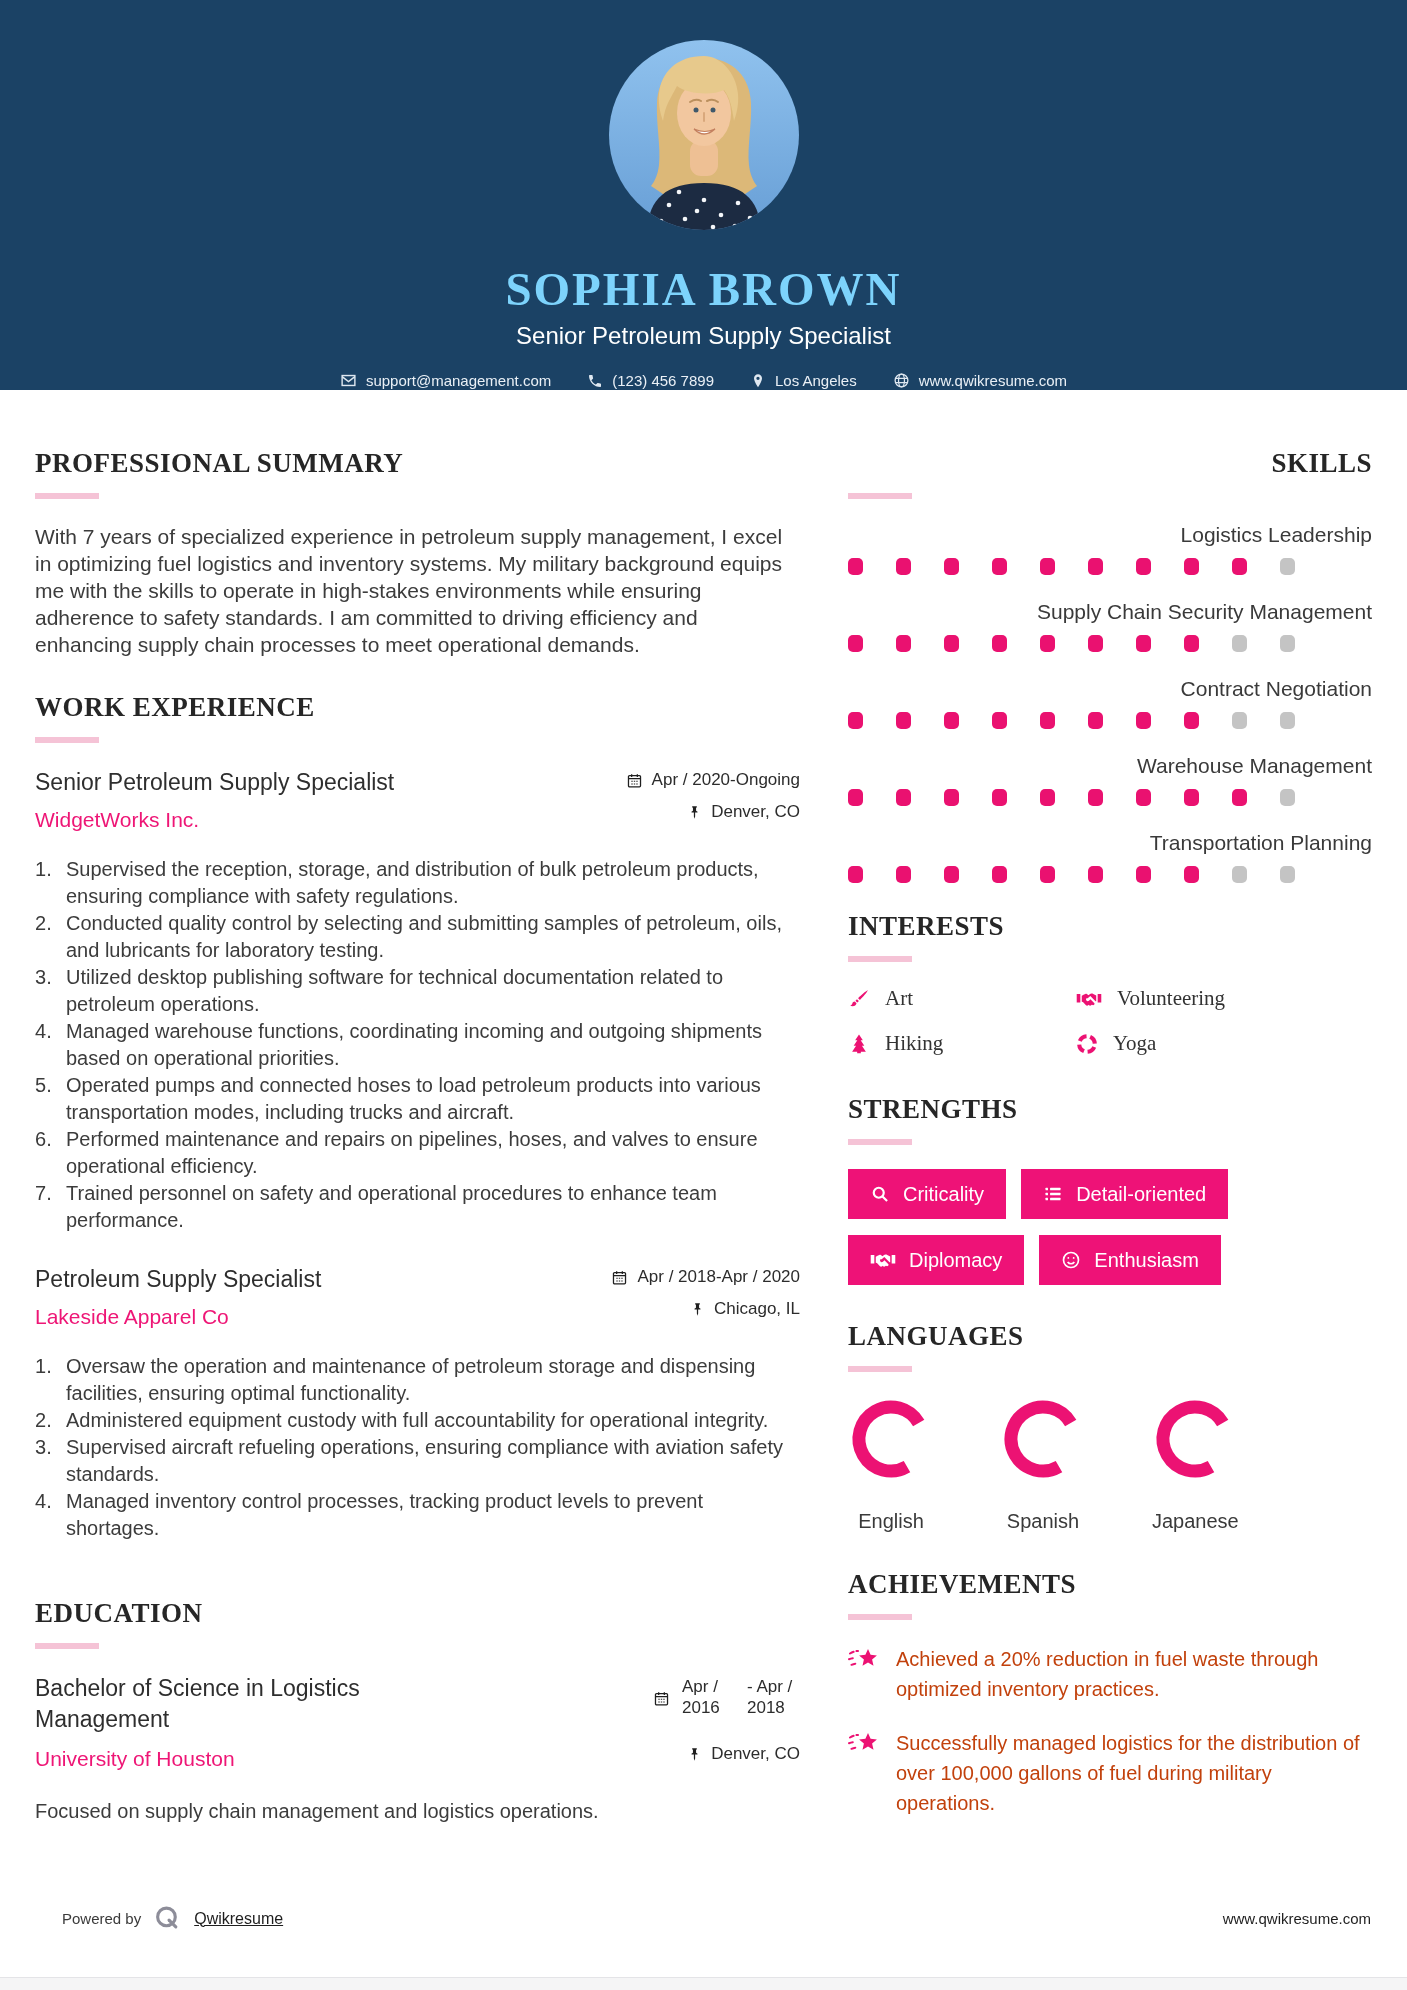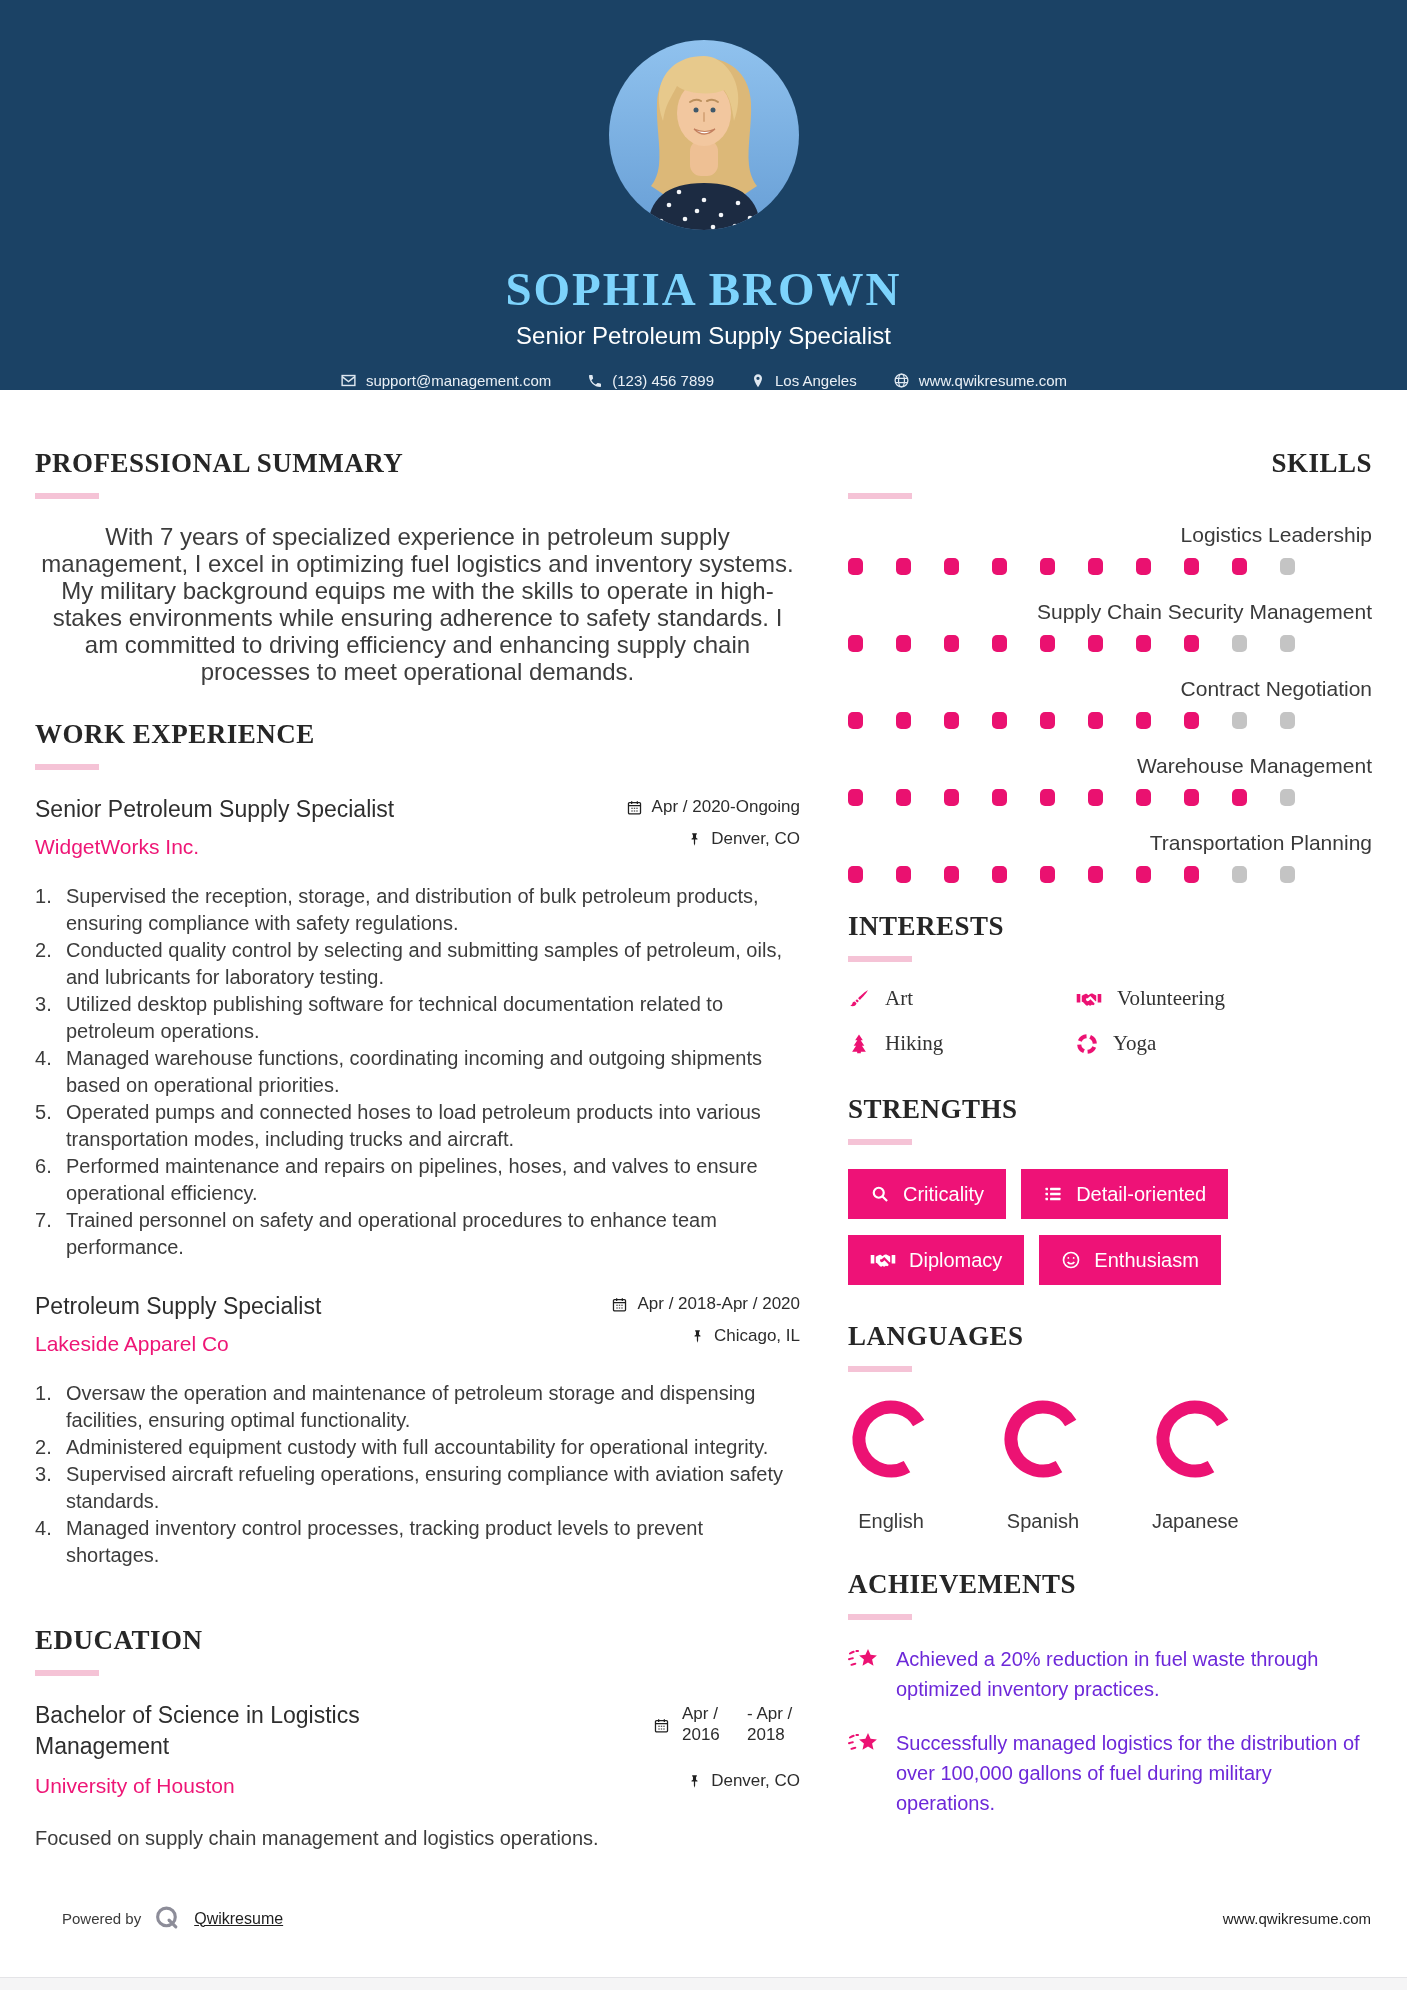--- a/index.html
+++ b/index.html
@@ -29,21 +29,21 @@
   
   .main{ display:flex; padding:58px 35px 0 35px; gap:48px; }
   .col-left{ width:765px; flex:none; }
   .col-right{ width:524px; flex:none; }
   .sec-title{
     font-family:"Liberation Serif", serif; font-weight:bold; font-size:27px;
     color:#262626; letter-spacing:.5px;
   }
   .sec-rule{ width:64px; height:6px; background:#f5c3d6; margin:14px 0 24px 0; }
   .section{ margin-bottom:34px; }
-  .body-text{ font-size:24px; line-height:27px; color:#3c3c3c;text-align:center; }
+  .body-text{ font-size:21px; line-height:27px; color:#3c3c3c; }
   
   .job{ margin-bottom:30px; }
   .job-head{ display:flex; justify-content:space-between; }
   .job-title{ font-size:23px; color:#2e2e2e; line-height:31px; max-width:500px; }
   .job-company{ font-size:21px; color:#ee1676; margin-top:10px; }
   .job-meta{ flex:none; text-align:right; font-size:17px; color:#2c2c2c; padding-top:3px; }
   .meta-row{ display:flex; justify-content:flex-end; align-items:center; gap:9px; margin-bottom:12px; }
   .meta-row svg{ color:#1f1f1f; }
   ol.bullets{ list-style:none; counter-reset:b; margin-top:22px; }
   ol.bullets li{
@@ -74,21 +74,21 @@
   }
   .badge svg{ color:#fff; flex:none; }
   
   .langs{ display:flex; }
   .lang{ width:152px; }
   .lang-ring{ display:block; }
   .lang-name{ width:86px; text-align:center; font-size:20px; color:#3a3a3a; margin-top:28px; }
   
   .ach{ display:flex; gap:16px; margin-bottom:24px; }
   .ach svg{ color:#ec1273; flex:none; margin-top:3px; }
-  .ach p{ font-size:20px; line-height:30px; color:#6d28d9; }
+  .ach p{ font-size:20px; line-height:30px; color:#c2410c; }
   
   .footer{
     position:absolute; left:62px; right:36px; bottom:58px;
     display:flex; justify-content:space-between; align-items:center;
   }
   .powered{ display:flex; align-items:center; gap:13px; }
   .powered-label{ font-size:15px; color:#3a3a3a; }
   .brand{ font-size:16px; color:#1e1e1e; text-decoration:underline; }
   .footer-site{ font-size:15px; color:#1e1e1e; }
   .bottom-strip{

